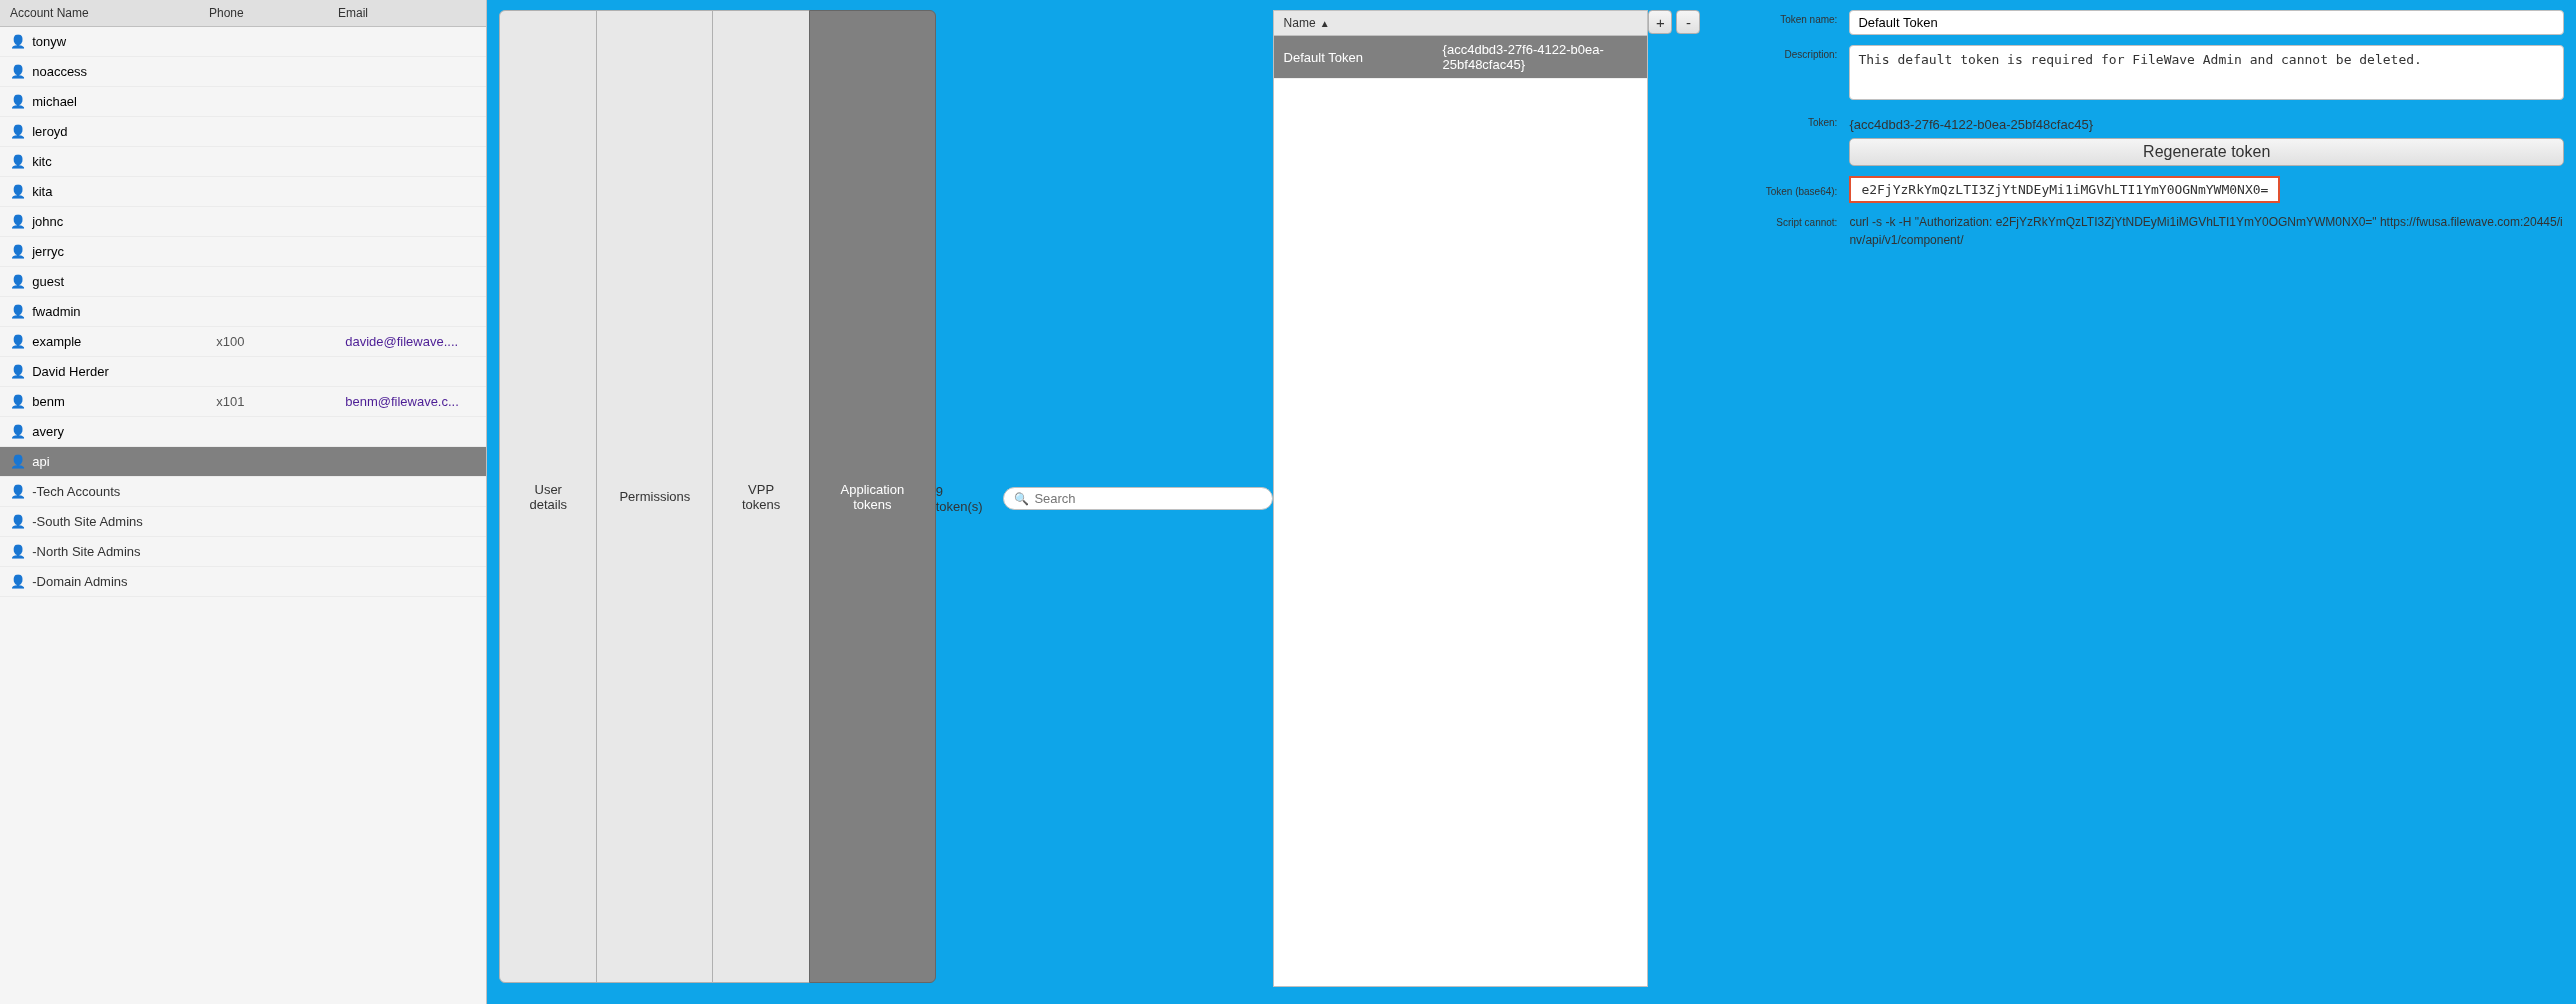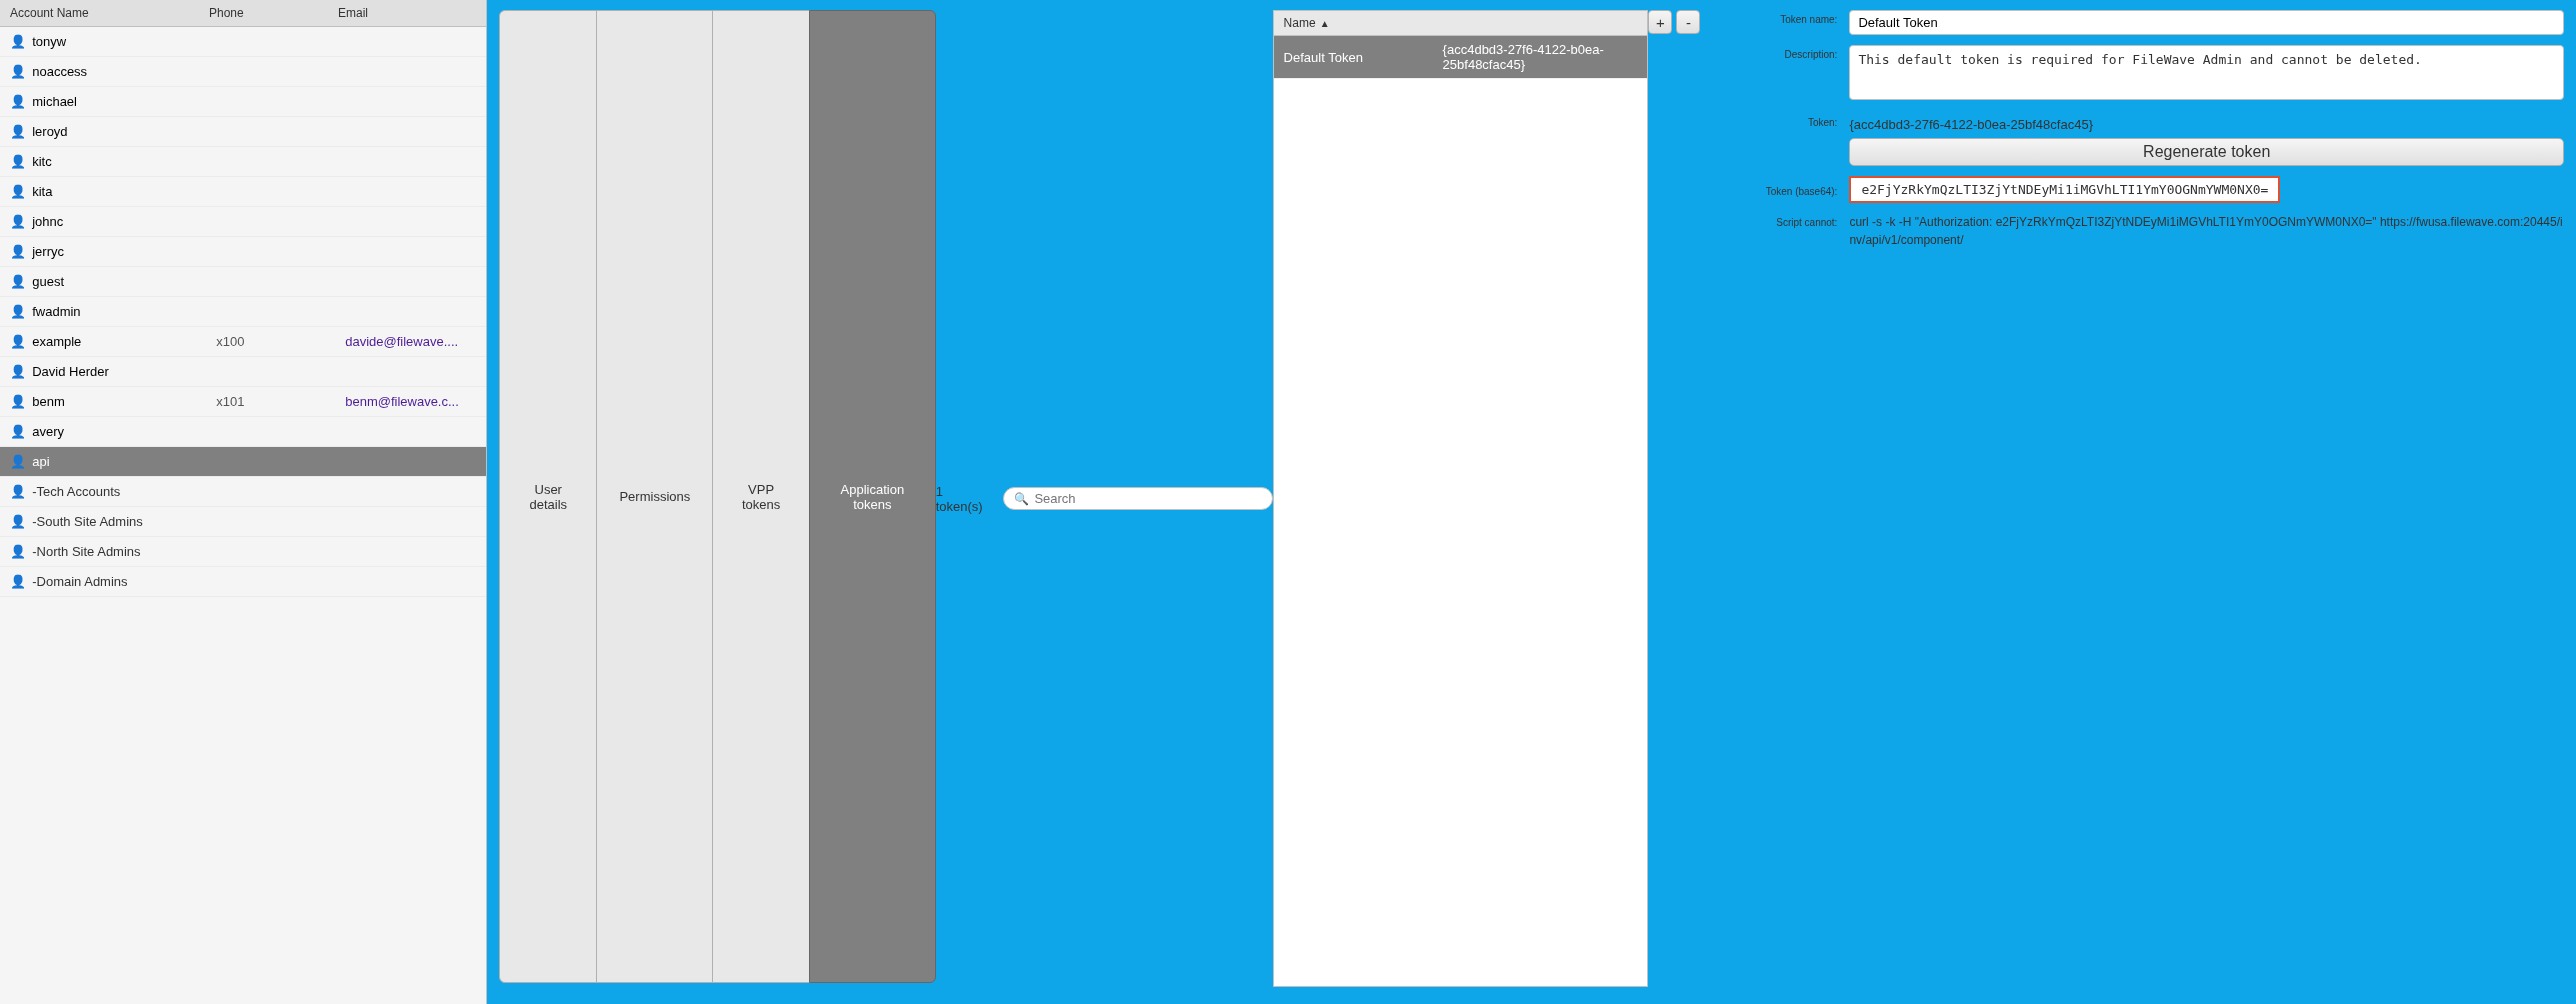--- a/index.html
+++ b/index.html
@@ -423,21 +423,21 @@
 <div class="right-panel">
 
   <div class="tabs-bar" id="tabs-bar">
   <button class="tab-btn">User details</button>
       <button class="tab-btn">Permissions</button>
       <button class="tab-btn">VPP tokens</button>
       <button class="tab-btn active">Application tokens</button>
     </div>
 
   <div class="search-row">
-    <span class="token-count">1 token(s)</span>
+    <span class="token-count">9 token(s)</span>
     <div class="search-box">
       <span class="search-icon-inner">🔍</span>
       <input class="search-input" type="text" placeholder="Search" style="">
     </div>
   </div>
 
   <div class="token-table-container">
     <div class="token-table-header">
       <div class="token-col-name">
         <span>Name</span>

